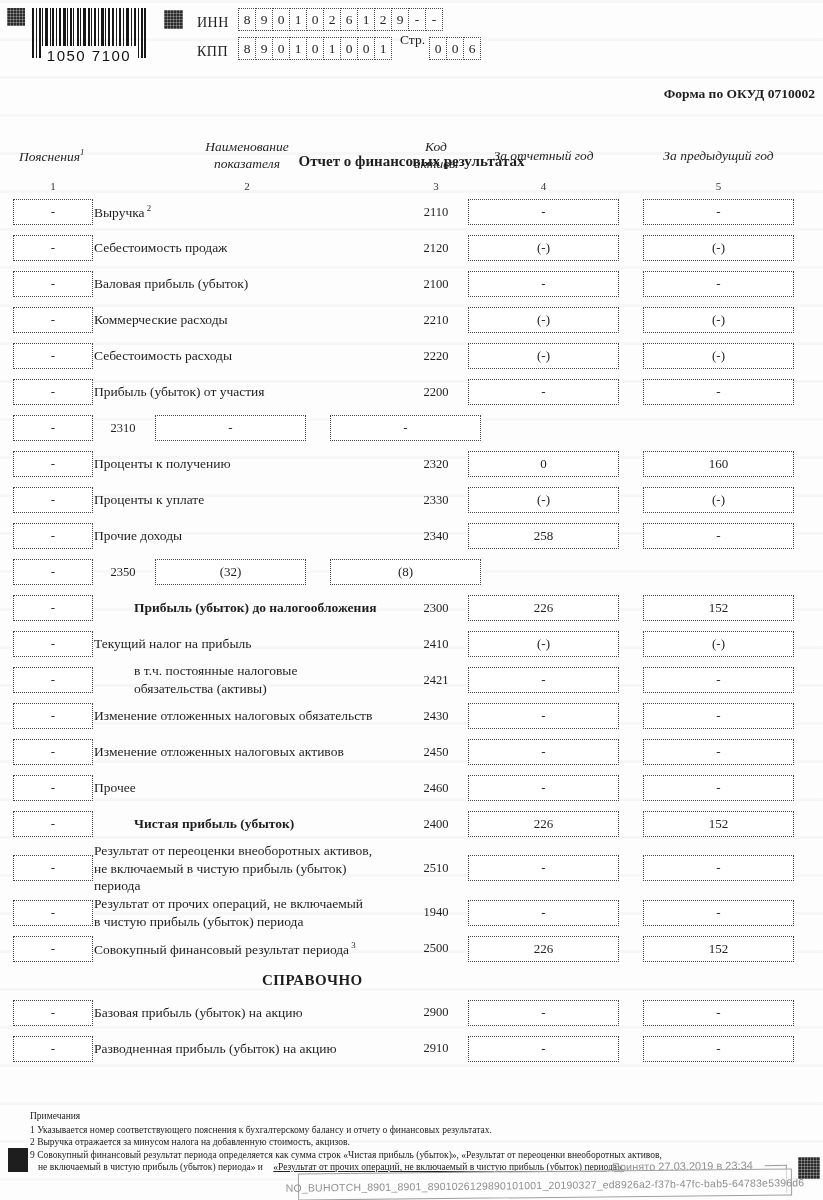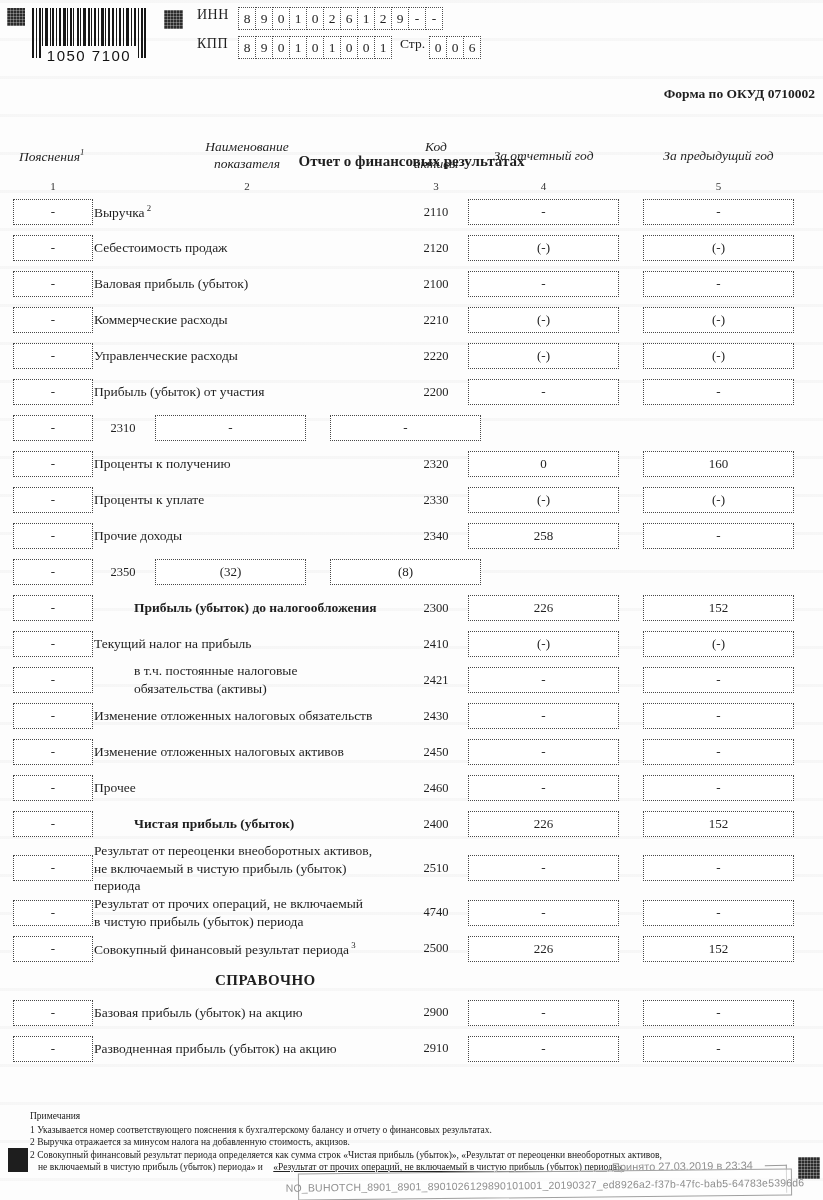--- a/index.html
+++ b/index.html
@@ -24,21 +24,21 @@
       #2b2b2b;
   }
   .sq-tl { position:absolute; left:7px;  top:8px;   width:18px; height:18px; }
   .sq-mid{ position:absolute; left:164px;top:10px;  width:19px; height:19px; }
   .sq-bl { position:absolute; left:8px;  top:1148px;width:20px; height:24px; background:#1e1e1e; }
   .sq-br { position:absolute; left:798px;top:1157px;width:22px; height:22px; }
   
   .barcode { position:absolute; left:32px; top:8px; width:115px; height:56px; }
   
   .idblock { position:absolute; left:197px; top:7px; font-size:14px; }
-  .idrow { display:flex; align-items:flex-start; height:24px; margin-bottom:5px; }
+  .idrow { display:flex; align-items:flex-end; height:24px; margin-bottom:5px; }
   .idrow .lbl { width:42px; font-size:14px; letter-spacing:0.5px; }
   .cells { display:flex; }
   .cell {
     width:18px; height:23px; margin-left:-1px;
     border:1px dotted #4f4f4f; background:#fff;
     display:flex; align-items:center; justify-content:center;
     font-size:13.5px;
   }
   .str-lbl { margin:0 5px 12px 8px; font-size:13.5px; }
   
@@ -63,21 +63,21 @@
   .row { display:flex; align-items:center; min-height:36px; }
   .vbox {
     height:26px; border:1px dotted #474747; background:#fff;
     display:flex; align-items:center; justify-content:center;
     font-size:13px;
   }
   .label { font-size:13.5px; line-height:1.3; white-space:pre-line; }
   .row.indent .label { padding-left:40px; }
   .row.bold .label { font-weight:bold; }
   .code { font-size:12.5px; }
-  .section-row { min-height:28px; display:flex; align-items:center; }
+  .section-row { min-height:28px; display:flex; align-items:center;margin-left:47px; }
   .section-row .label { font-weight:bold; font-size:15px; letter-spacing:0.5px;
                         width:100%; padding-left:215px; }
   
   .notes { position:absolute; left:30px; top:1110px; width:760px;
            font-size:9.5px; line-height:1.32; color:#222; }
   .notes .nheading { margin-bottom:1px; }
   .note-ind { padding-left:8px; }
   .u { text-decoration:underline;margin-left:8px; }
   
   .stamp-accepted { position:absolute; left:612px; top:1160px;
@@ -230,21 +230,21 @@
       </div>
       <div class="row">
         <div class="vbox c1">-</div>
         <div class="label c2">Коммерческие расходы</div>
         <div class="code c3">2210</div>
         <div class="vbox c4">(-)</div>
         <div class="vbox c5">(-)</div>
       </div>
       <div class="row">
         <div class="vbox c1">-</div>
-        <div class="label c2">Управленческие расходы</div>
+        <div class="label c2">Себестоимость расходы</div>
         <div class="code c3">2220</div>
         <div class="vbox c4">(-)</div>
         <div class="vbox c5">(-)</div>
       </div>
       <div class="row">
         <div class="vbox c1">-</div>
         <div class="label c2">Прибыль (убыток) от участия</div>
         <div class="code c3">2200</div>
         <div class="vbox c4">-</div>
         <div class="vbox c5">-</div>
@@ -338,21 +338,21 @@
 не включаемый в чистую прибыль (убыток)
 периода</div>
         <div class="code c3">2510</div>
         <div class="vbox c4">-</div>
         <div class="vbox c5">-</div>
       </div>
       <div class="row">
         <div class="vbox c1">-</div>
         <div class="label c2">Результат от прочих операций, не включаемый
 в чистую прибыль (убыток) периода</div>
-        <div class="code c3">4740</div>
+        <div class="code c3">1940</div>
         <div class="vbox c4">-</div>
         <div class="vbox c5">-</div>
       </div>
       <div class="row">
         <div class="vbox c1">-</div>
         <div class="label c2">Совокупный финансовый результат периода<sup> 3</sup></div>
         <div class="code c3">2500</div>
         <div class="vbox c4">226</div>
         <div class="vbox c5">152</div>
       </div>
@@ -372,21 +372,21 @@
         <div class="code c3">2910</div>
         <div class="vbox c4">-</div>
         <div class="vbox c5">-</div>
       </div>
     </div>
 
   <div class="notes">
     <div class="nheading">Примечания</div>
     <div>1 Указывается номер соответствующего пояснения к бухгалтерскому балансу и отчету о финансовых результатах.</div>
     <div>2 Выручка отражается за минусом налога на добавленную стоимость, акцизов.</div>
-    <div><span>2 Совокупный финансовый результат периода определяется как сумма строк «Чистая прибыль (убыток)», «Результат от переоценки внеоборотных активов,</span></div>
+    <div><span>9 Совокупный финансовый результат периода определяется как сумма строк «Чистая прибыль (убыток)», «Результат от переоценки внеоборотных активов,</span></div>
     <div class="note-ind"><span>не включаемый в чистую прибыль (убыток) периода» и </span><span class="u">«Результат от прочих операций, не включаемый в чистую прибыль (убыток) периода».</span></div>
   </div>
 
   <div class="stamp-accepted">Принято 27.03.2019 в 23:34</div>
   <div class="stamp-bracket"></div>
   <div class="stamp-box">NO_BUHOTCH_8901_8901_8901026129890101001_20190327_ed8926a2-f37b-47fc-bab5-64783e5396d6</div>
 
   <div class="sq-bl"></div>
   <div class="qr sq-br"></div>
 

